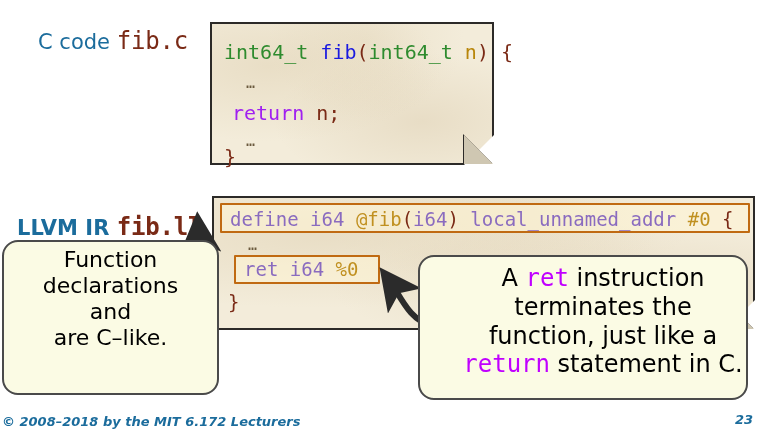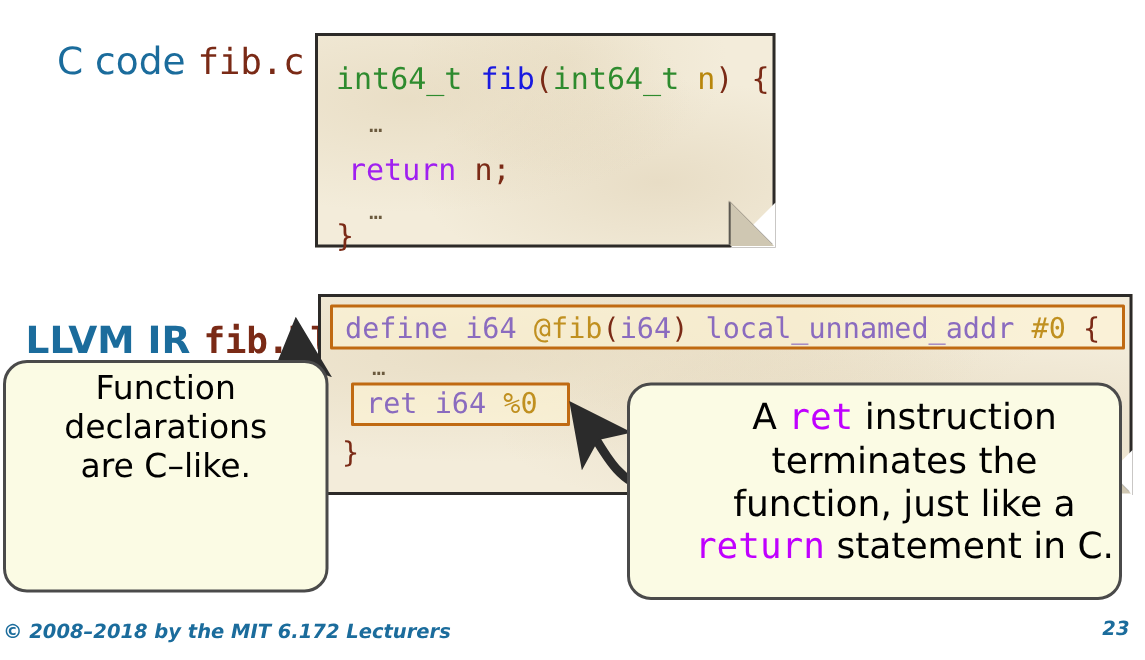--- a/index.html
+++ b/index.html
@@ -19,21 +19,21 @@
   
   .label-row {
     position: absolute;
     white-space: nowrap;
     font-size: 25px;
     line-height: 1;
   }
   .label-title {
     color: #1b6c9c;
     font-family: "DejaVu Sans", sans-serif;
-    font-size: 25px;
+    font-size: 21px;
   }
   .label-file {
     color: #7a2a16;
     font-family: "DejaVu Sans Mono", monospace;
     font-size: 24px;
     letter-spacing: -0.2px;
   }
   #c-label { left: 38px; top: 28px; }
   #ir-label { left: 17px; top: 214px; font-weight: bold; }
 
@@ -61,21 +61,21 @@
     position: absolute;
     right: -1px;
     bottom: -1px;
     width: 0;
     height: 0;
     border-left: 29px solid #cfc7b2;
     border-top: 29px solid transparent;
     filter: drop-shadow(-1px -1px 0 #2c2a28);
   }
 
-  #c-box { left: 210px; top: 22px; width: 307px; height: 143px; }
+  #c-box { left: 210px; top: 22px; width: 284px; height: 143px; }
   #ir-box { left: 212px; top: 196px; width: 543px; height: 134px; }
 
   
   .code {
     position: absolute;
     font-family: "DejaVu Sans Mono", monospace;
     white-space: pre;
     line-height: 1;
   }
   #c-box .code { font-size: 20px; left: 12px; }
@@ -217,20 +217,21 @@
         <path d="M0,0 L7,3.5 L0,7 L1.6,3.5 z" fill="#2b2b2b"></path>
       </marker>
     </defs>
     <path d="M 185,335 C 205,332 207,290 200,248 L 198,222" stroke="#2b2b2b" stroke-width="6" fill="none" stroke-linecap="round" marker-end="url(#ah)"></path>
     <path d="M 432,325 C 412,322 402,300 392,284 L 386,276" stroke="#2b2b2b" stroke-width="6" fill="none" stroke-linecap="round" marker-end="url(#ah)"></path>
   </svg>
 
   <div class="callout" id="callout-left">
     <div>Function</div>
     <div>declarations</div>
+    <div>and</div>
     <div>are C–like.</div>
   </div>
 
   <div class="callout" id="callout-right">
     <div><span>A </span><span class="mono-kw">ret</span><span> instruction</span></div>
     <div>terminates the</div>
     <div>function, just like a</div>
     <div><span class="mono-kw">return</span><span> statement in C.</span></div>
   </div>
 

